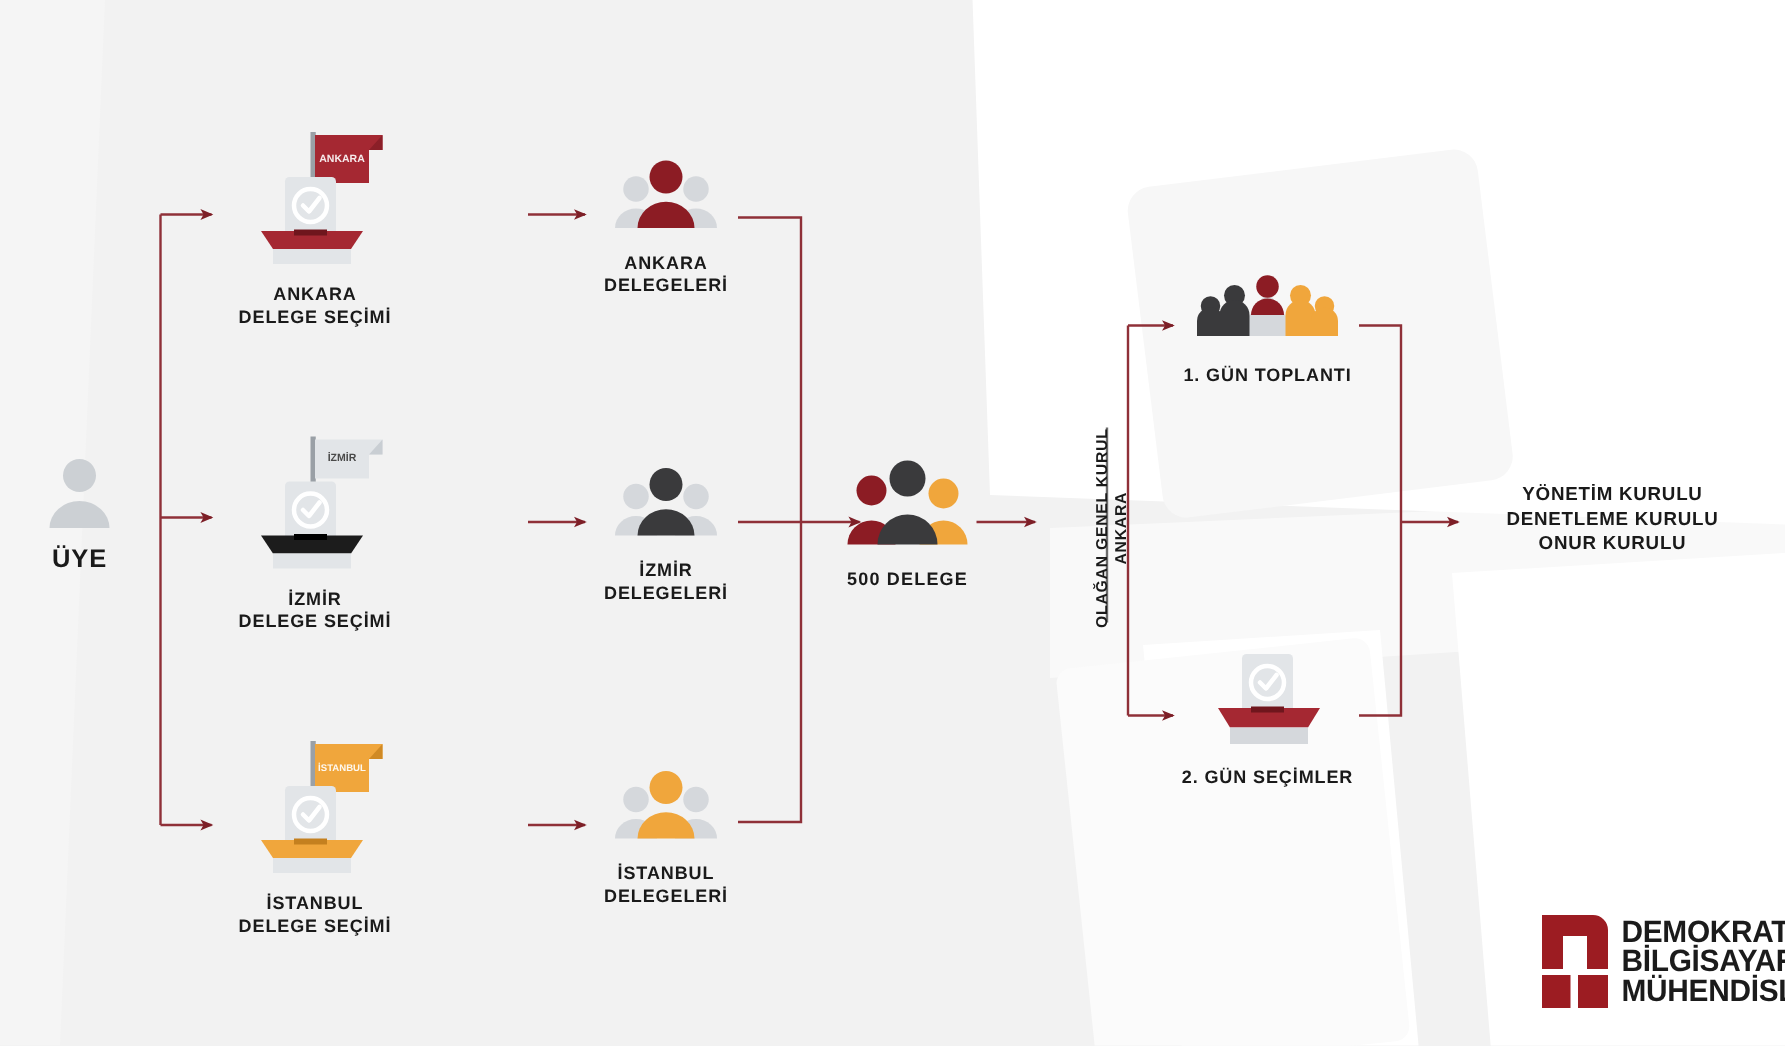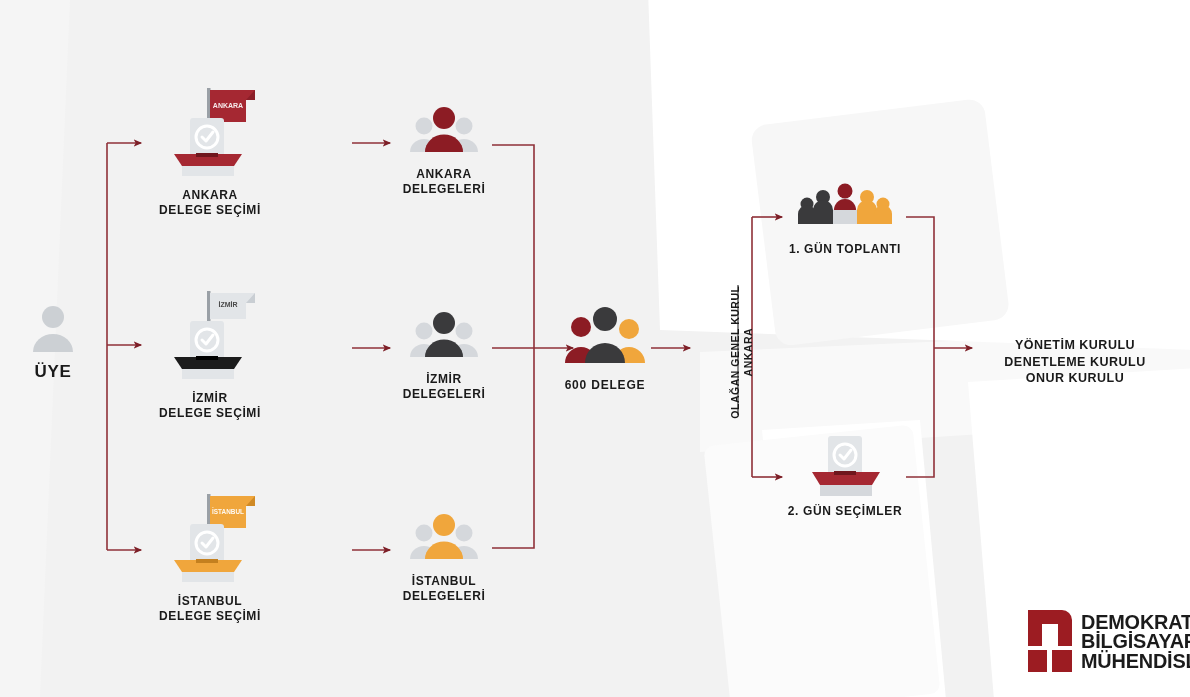--- a/index.html
+++ b/index.html
@@ -27,21 +27,21 @@
   .vlabel{
     position:absolute;
     font-size:10.5px;font-weight:bold;letter-spacing:.5px;color:#1a1a1a;
     line-height:1.25;text-align:center;white-space:pre-line;
     transform-origin:50% 50%;
     transform:rotate(-90deg);
   }
 
   .endlabel{
     position:absolute;font-size:12.5px;font-weight:bold;letter-spacing:.5px;
-    color:#1a1a1a;line-height:1.32;text-align:center;white-space:pre-line;margin-top:16px;
+    color:#1a1a1a;line-height:1.32;text-align:center;white-space:pre-line;
   }
 
   
   .logo{position:absolute;display:flex;align-items:center;gap:9px;}
   .logo-mark{position:relative;width:44px;height:62px;}
   .logo-words{display:flex;flex-direction:column;line-height:.93;}
   .logo-words span{
     font-family:"Liberation Sans","DejaVu Sans",sans-serif;
     font-weight:bold;font-size:20.5px;color:#1b1b1b;letter-spacing:-.2px;
     transform:scaleX(.97);transform-origin:left center;
@@ -211,21 +211,21 @@
 
   <div class="node" style="left:555px;top:305px;width:100px;">
     <svg width="100" height="62" viewBox="0 0 100 62">
       <circle cx="26" cy="22" r="10" fill="#8c1c24"></circle>
       <path d="M10,58 a16,16 0 0 1 32,0 z" fill="#8c1c24"></path>
       <circle cx="74" cy="24" r="10" fill="#f0a63c"></circle>
       <path d="M58,58 a16,16 0 0 1 32,0 z" fill="#f0a63c"></path>
       <circle cx="50" cy="14" r="12" fill="#3a3a3c"></circle>
       <path d="M30,58 a20,20 0 0 1 40,0 z" fill="#3a3a3c"></path>
     </svg>
-    <div class="cap cap-12" style="margin-top:7px;letter-spacing:.8px;">600 DELEGE</div>
+    <div class="cap cap-12" style="margin-top:7px;letter-spacing:.8px;">500 DELEGE</div>
   </div>
 
   <div class="vlabel" style="left:662px;top:339px;width:160px;">OLAĞAN GENEL KURUL
 ANKARA</div>
 
   <div class="node" style="left:785px;top:180px;width:120px;">
     <svg width="120" height="50" viewBox="0 0 120 50">
 
       <path d="M38,44 L60,14 L82,44 Z" fill="#d5d8dc"></path>
 
@@ -247,21 +247,21 @@
 
   <div class="node" style="left:785px;top:432px;width:120px;">
     <svg width="120" height="68" viewBox="0 0 120 68">
       <rect x="43" y="4" width="34" height="42" rx="3" fill="#e2e5e8"></rect>
       <circle cx="60" cy="23" r="11" fill="none" stroke="#ffffff" stroke-width="3"></circle>
       <path d="M55,23 l4,4 l7,-9" fill="none" stroke="#ffffff" stroke-width="3" stroke-linecap="round" stroke-linejoin="round"></path>
       <path d="M27,40 L95,40 L87,53 L35,53 Z" fill="#a52832"></path>
       <path d="M49,39 h22 v4 h-22 z" fill="#6f161d"></path>
       <rect x="35" y="53" width="52" height="11" fill="#d5d8dc"></rect>
     </svg>
-    <div class="cap cap-12" style="margin-top:0;">2. GÜN SEÇİMLER</div>
+    <div class="cap cap-12" style="margin-top:6px;">2. GÜN SEÇİMLER</div>
   </div>
 
   <div class="endlabel" style="left:980px;top:321px;width:190px;">YÖNETİM KURULU
 DENETLEME KURULU
 ONUR KURULU</div>
 
   <div class="logo" style="left:1028px;top:610px;">
     <div class="logo-mark">
       <svg width="44" height="62" viewBox="0 0 44 62">
         <path d="M0,0 L34,0 A10,10 0 0 1 44,10 L44,36 L30,36 L30,14 L14,14 L14,36 L0,36 Z" fill="#9c1c22"></path>

